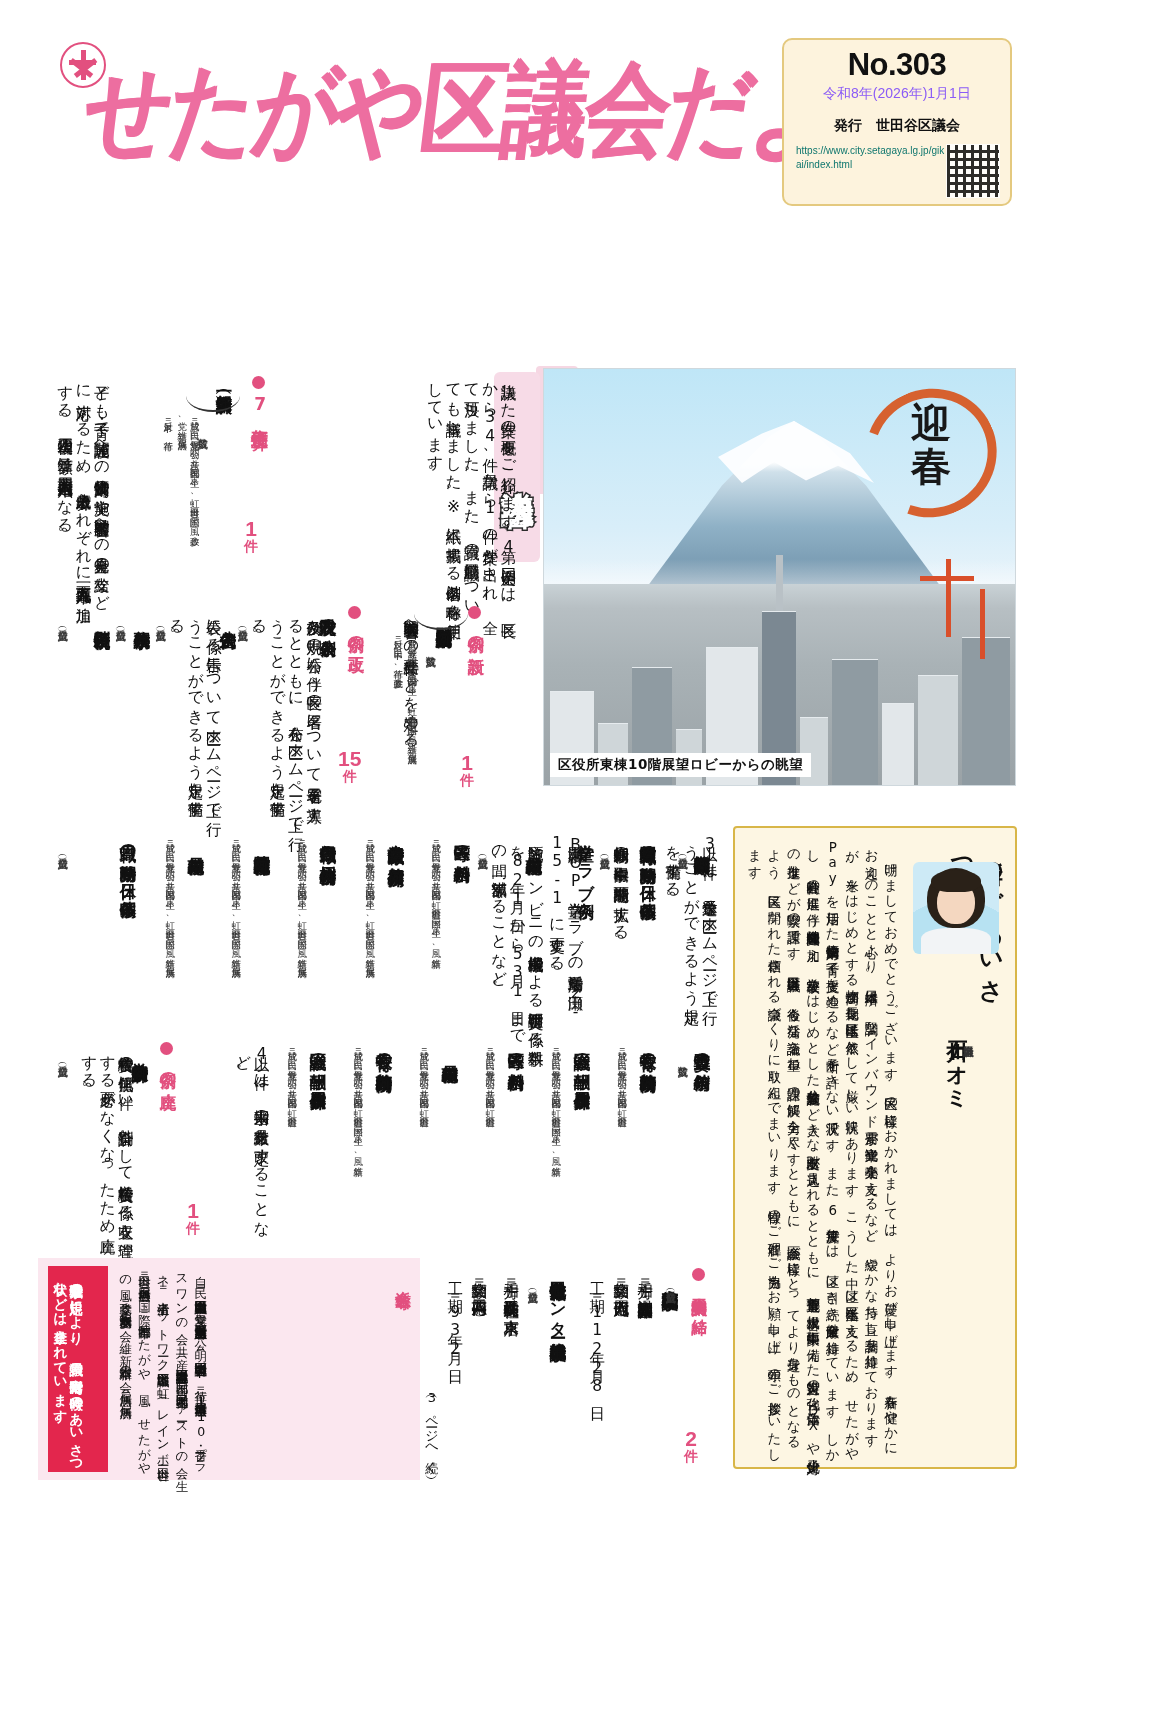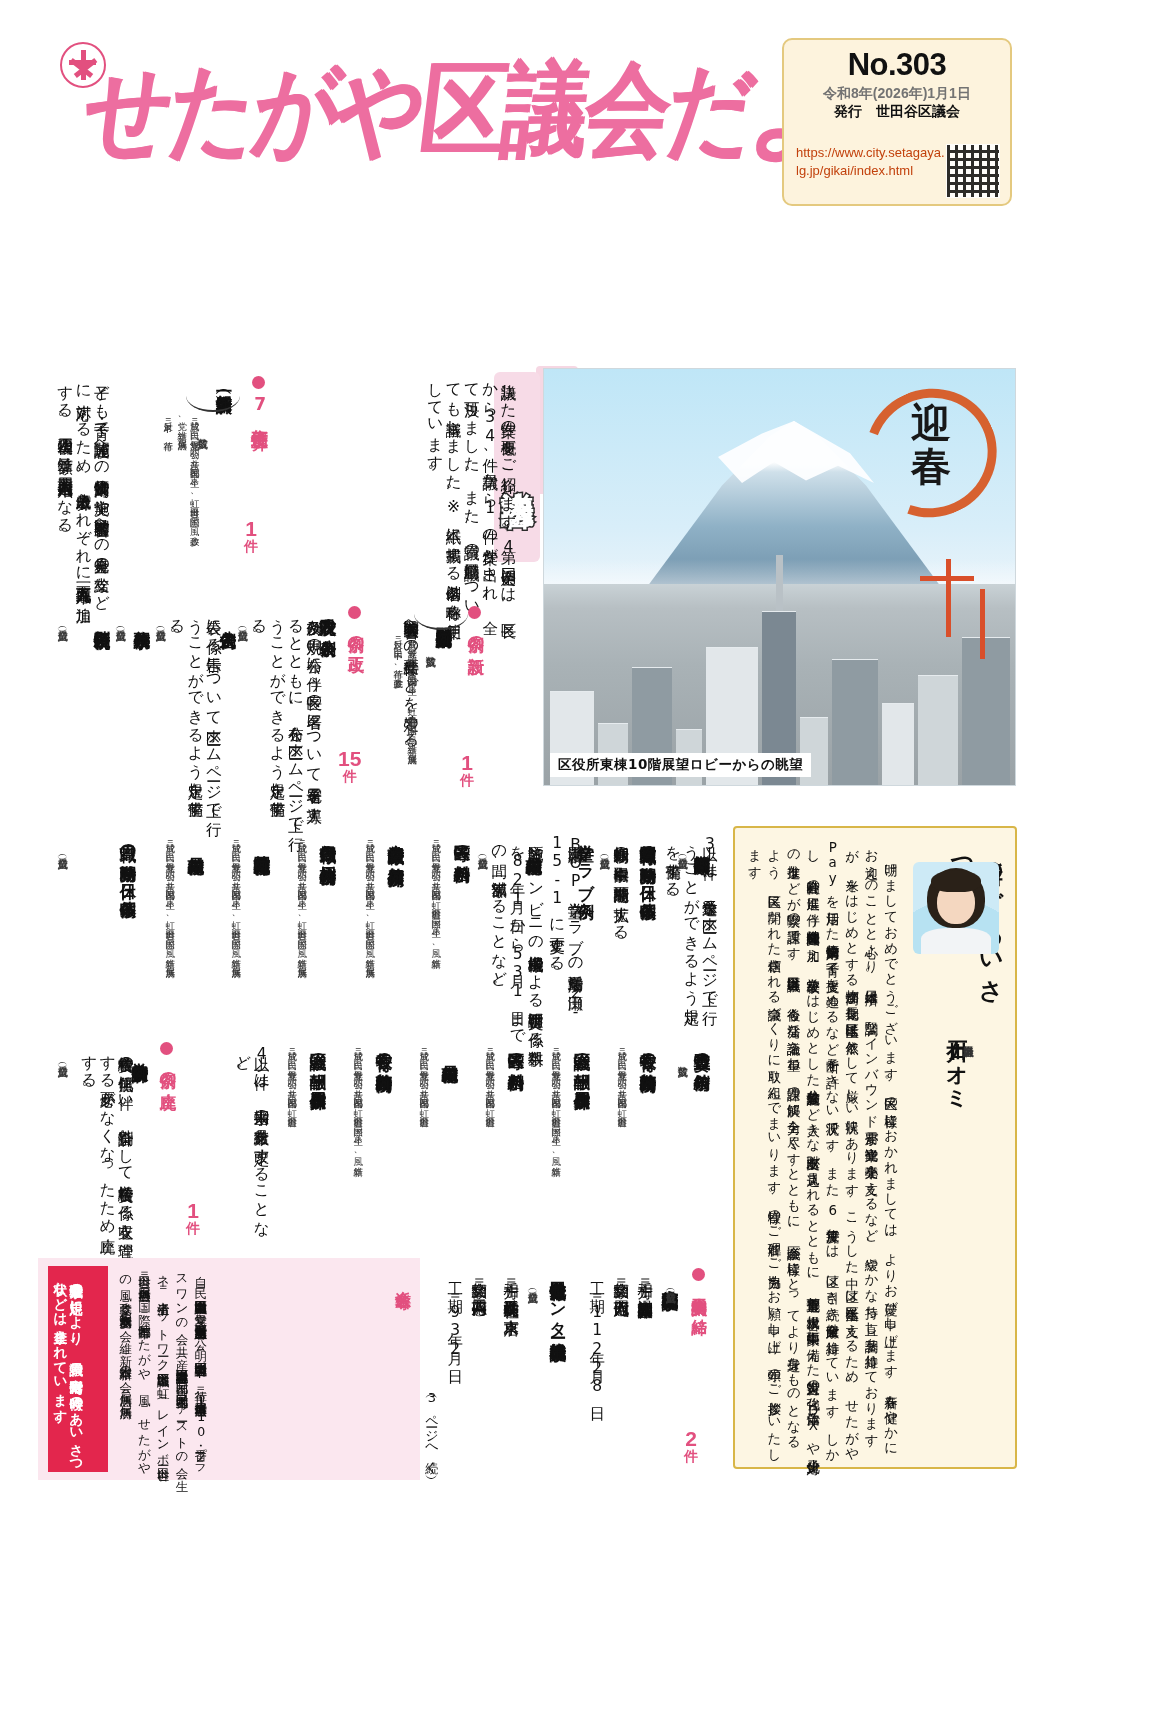--- a/index.html
+++ b/index.html
@@ -56,25 +56,25 @@
     font-weight: 500;
   }
 
   .issue-box {
     position: absolute; left: 782px; top: 38px;
     width: 230px; height: 168px;
     background: #fdf3dd; border: 2px solid #e4c97f; border-radius: 10px;
     padding: 7px 10px 6px 10px;
   }
   .issue-no { text-align: center; font-size: 31px; font-weight: 800; letter-spacing: -0.5px; color:#111; }
-  .issue-date { text-align: center; font-size: 14px; font-weight: 700; margin-top: 2px; color:#737373; }
-  .issue-pub  { text-align: center; font-size: 14px; font-weight: 700; margin-top: 0; color:#111; }
+  .issue-date { text-align: center; font-size: 14px; font-weight: 400; margin-top: 2px; color:#8b5cf6; }
+  .issue-pub  { text-align: center; font-size: 14px; font-weight: 700; margin-top: 14px; color:#111; }
   .issue-url {
     position:absolute; left: 12px; top: 104px; width: 150px;
-    font-size: 13px; line-height: 1.35; color:#c2410c; word-break: break-all;
+    font-size: 10px; line-height: 1.35; color:#0f766e; word-break: break-all;
   }
   .qr {
     position: absolute; right: 10px; top: 104px;
     width: 54px; height: 54px;
     background:
       linear-gradient(90deg,#111 33%, transparent 33%) 0 0/8px 8px repeat,
       linear-gradient(0deg,#111 33%, transparent 33%) 0 0/8px 8px repeat,
       #fff;
     border: 1px solid #fff;
     opacity: 0.88;

